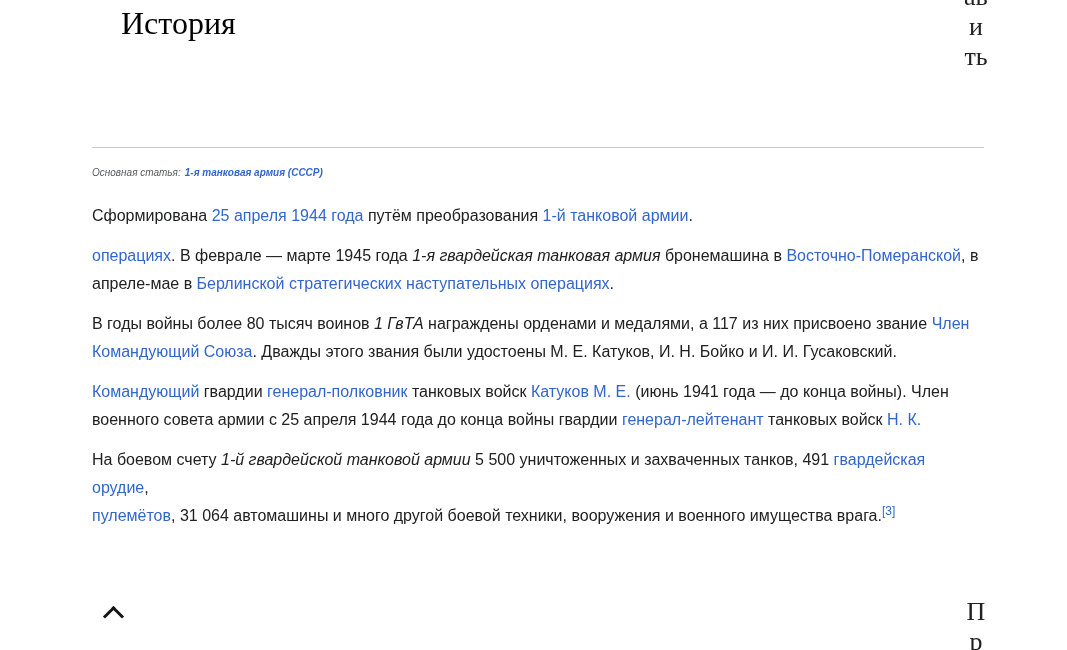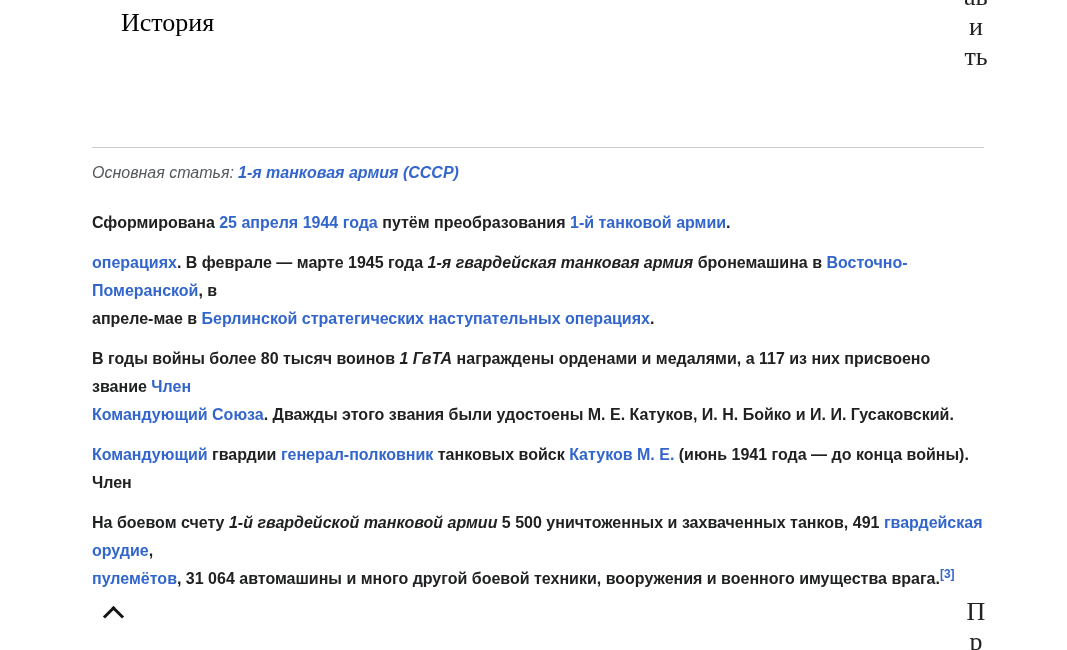--- a/index.html
+++ b/index.html
@@ -1,39 +1,39 @@
 <!DOCTYPE html>
 <html><head>
 <meta charset="utf-8">
 <style>
   html,body{margin:0;padding:0;background:#fff;}
   #screen{position:relative;width:1067px;height:650px;overflow:hidden;background:#ffffff;
           font-family:"Liberation Sans","DejaVu Sans",sans-serif;color:#202122;}
 
   
   #heading{position:absolute;left:121px;top:8px;margin:0;font-family:"Liberation Serif","DejaVu Serif",serif;
-           font-weight:400;font-size:26px;line-height:30px;color:#000;}
+           font-weight:400;font-size:32px;line-height:30px;color:#000;}
 
   
   .vword{position:absolute;left:964px;width:24px;font-family:"Liberation Serif","DejaVu Serif",serif;
          font-size:26px;line-height:30px;color:#222;word-break:break-all;text-align:center;
          text-decoration:none;display:block;}
   #edit-top{top:-78px;}
   #edit-bottom{top:597px;}
 
   
   #rule{position:absolute;left:92px;top:147px;width:892px;height:1px;background:#c8ccd1;}
 
   
-  #hatnote{position:absolute;left:92px;top:163px;font-size:16px;font-style:italic;color:#54595d;line-height:20px;}
+  #hatnote{position:absolute;left:92px;top:163px;font-size:10px;font-style:italic;color:#54595d;line-height:20px;}
   #hatnote a{color:#3366cc;font-weight:bold;text-decoration:none;margin-left:4px;}
 
   
   #paragraphs{position:absolute;left:92px;top:198px;width:892px;font-size:16px;}
-  .para{margin:11px 0 12px 0;font-weight:bold;}
+  .para{margin:4px 0 12px 0;}
   .line{line-height:28px;white-space:pre-wrap;}
   .lnk{color:#3366cc;text-decoration:none;}
   .itl{font-style:italic;}
   sup{font-size:12px;line-height:0;}
   sup .lnk{letter-spacing:0;}
 
   
   #caret{position:absolute;left:104px;top:607px;width:18px;height:14px;cursor:pointer;}
   #caret .chev{display:block;width:12px;height:12px;margin:2px auto 0;
                border-top:3px solid #141414;border-right:3px solid #141414;
@@ -61,20 +61,21 @@
       <div class="para">
         <div class="line"><a href="#" class="lnk">операциях</a><span>. В феврале — марте 1945 года </span><i class="itl">1-я гвардейская танковая армия</i><span> бронемашина в </span><a href="#" class="lnk">Восточно-Померанской</a><span>, в</span></div>
         <div class="line"><span>апреле-мае в </span><a href="#" class="lnk">Берлинской стратегических наступательных операциях</a><span>.</span></div>
       </div>
       <div class="para">
         <div class="line"><span>В годы войны более 80 тысяч воинов </span><i class="itl">1 ГвТА</i><span> награждены орденами и медалями, а 117 из них присвоено звание </span><a href="#" class="lnk">Член</a></div>
         <div class="line"><a href="#" class="lnk">Командующий Союза</a><span>. Дважды этого звания были удостоены М. Е. Катуков, И. Н. Бойко и И. И. Гусаковский.</span></div>
       </div>
       <div class="para">
         <div class="line"><a href="#" class="lnk">Командующий</a><span> гвардии </span><a href="#" class="lnk">генерал-полковник</a><span> танковых войск </span><a href="#" class="lnk">Катуков М. Е.</a><span> (июнь 1941 года — до конца войны). Член</span></div>
+        <div class="line"><span>военного совета армии с 25 апреля 1944 года до конца войны гвардии </span><a href="#" class="lnk">генерал-лейтенант</a><span> танковых войск </span><a href="#" class="lnk">Н. К.</a></div>
       </div>
       <div class="para">
         <div class="line"><span>На боевом счету </span><i class="itl">1-й гвардейской танковой армии</i><span> 5 500 уничтоженных и захваченных танков, 491 </span><a href="#" class="lnk">гвардейская орудие</a><span>,</span></div>
         <div class="line"><a href="#" class="lnk">пулемётов</a><span>, 31 064 автомашины и много другой боевой техники, вооружения и военного имущества врага.</span><sup><a href="#" class="lnk">[3]</a></sup></div>
       </div>
     </div>
 
   <div id="caret">
     <span class="chev"></span>
   </div>

